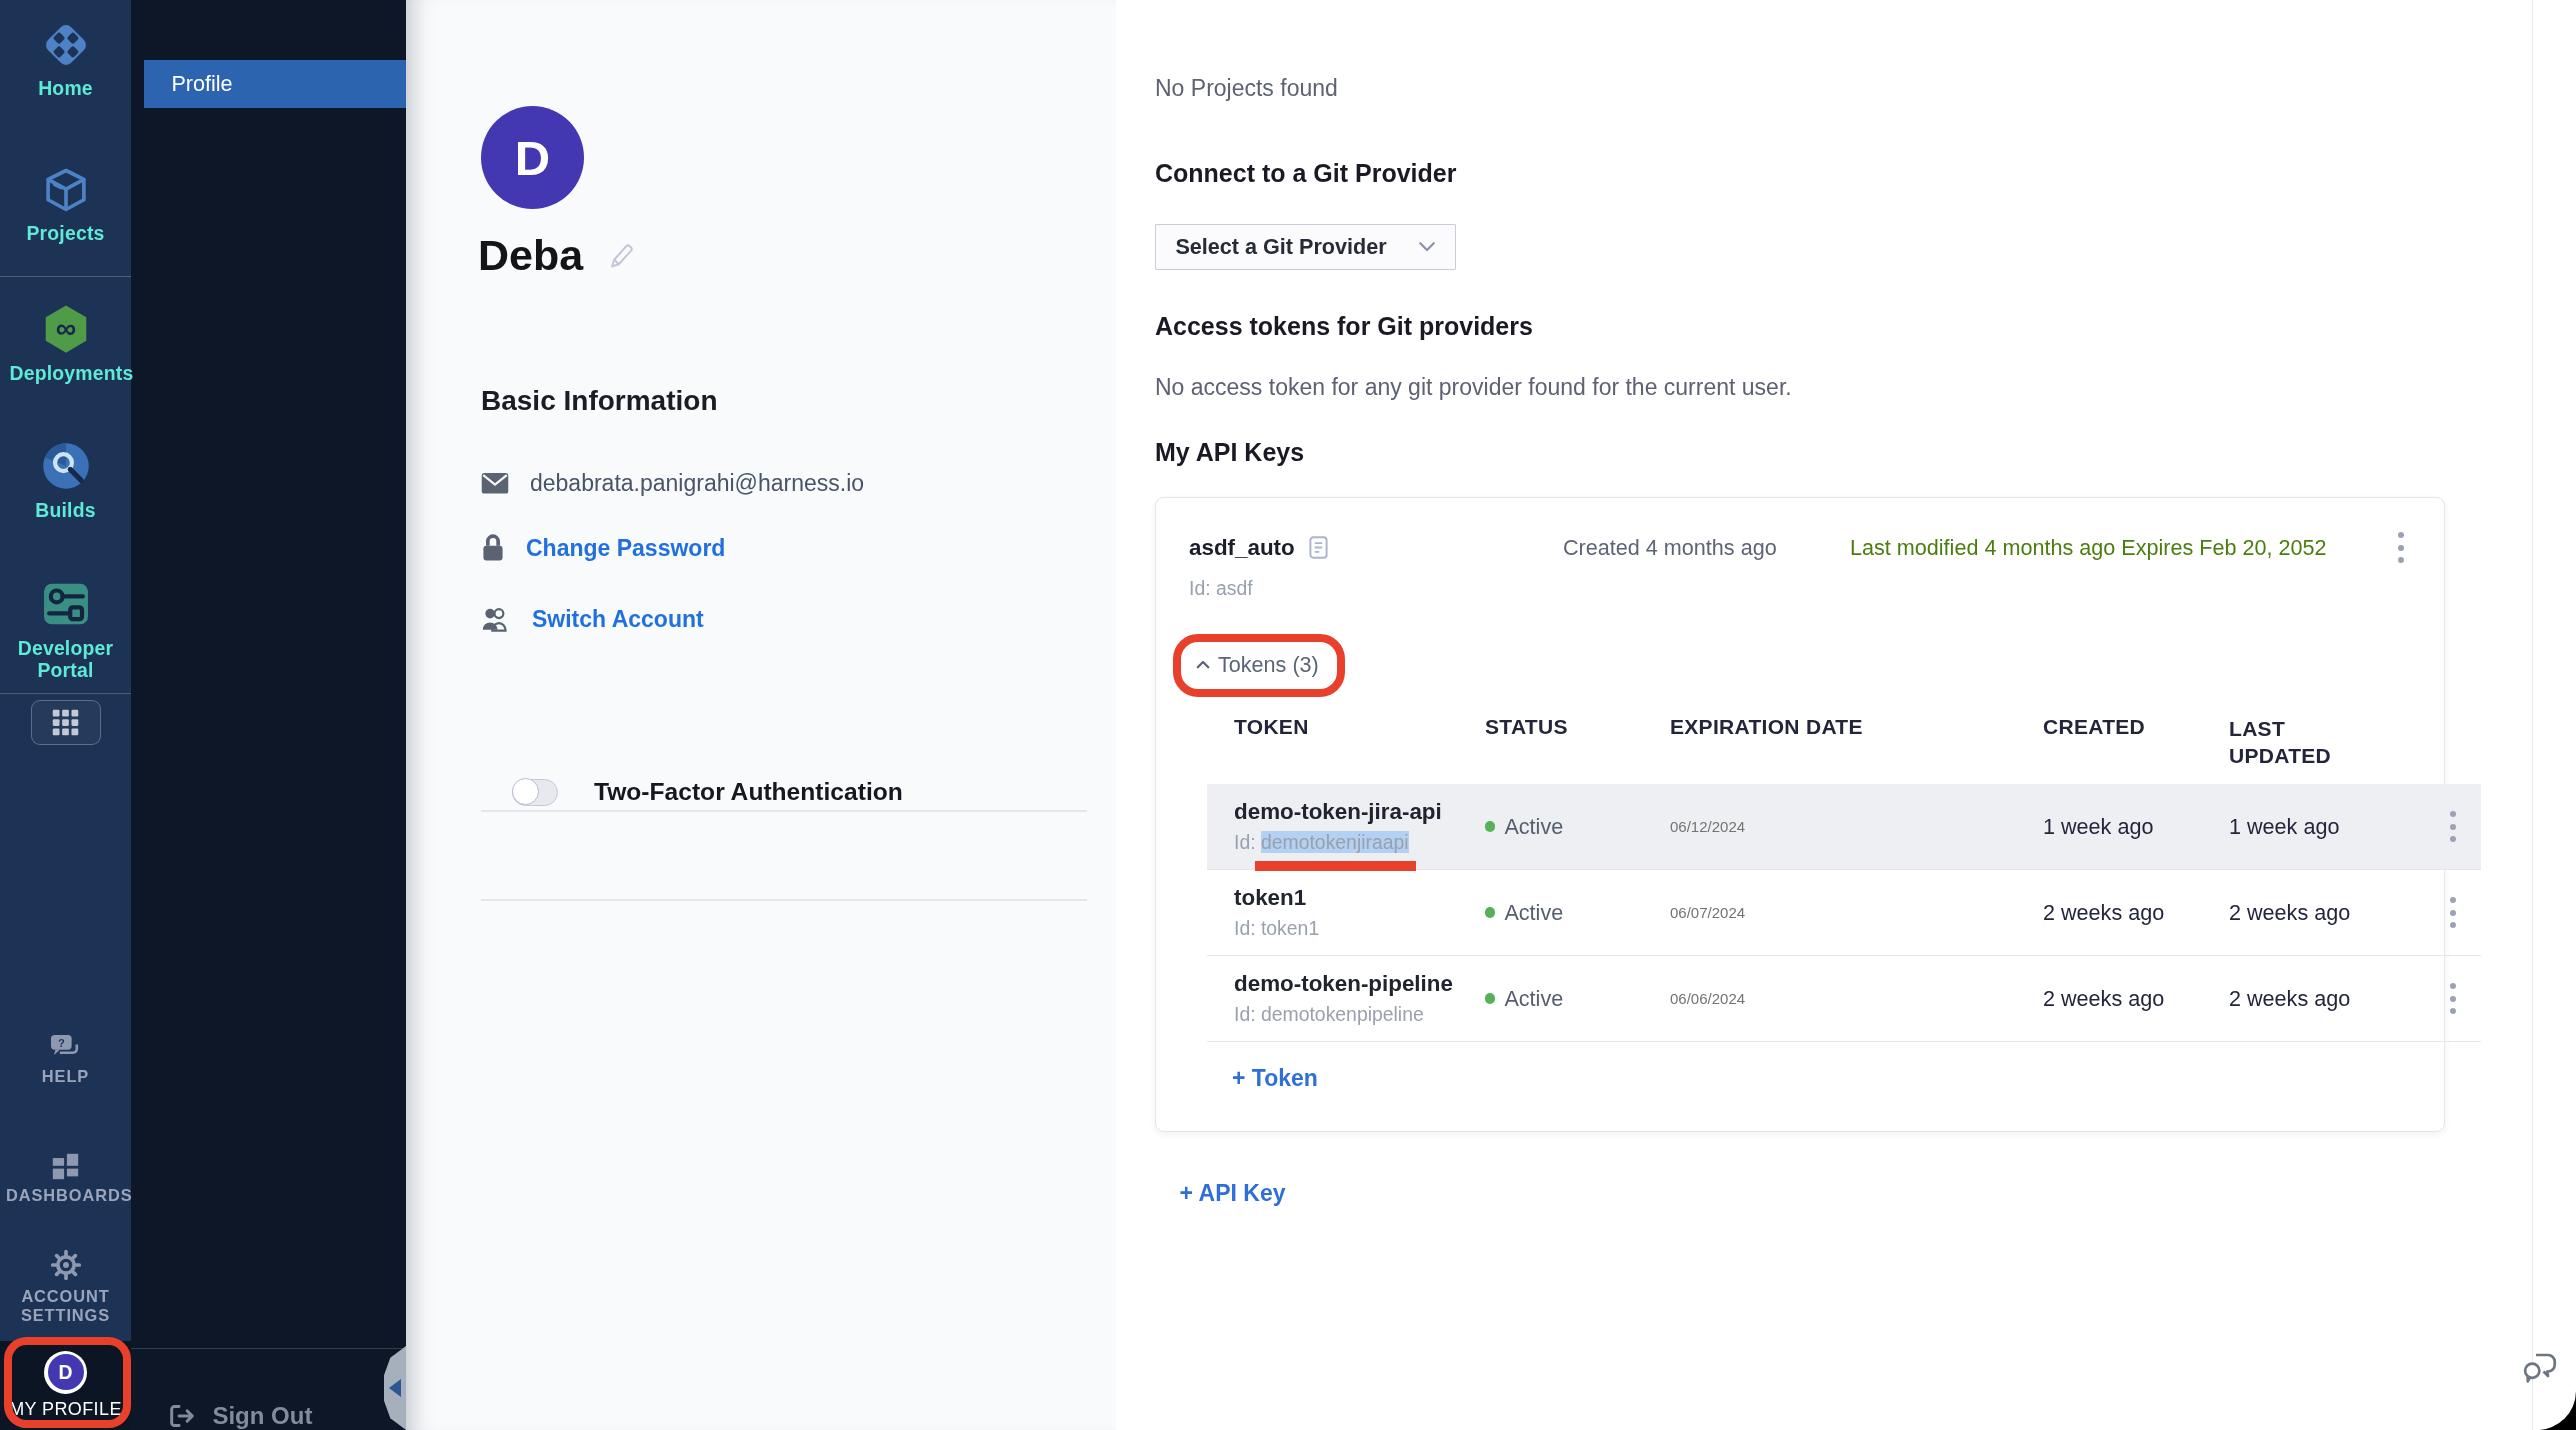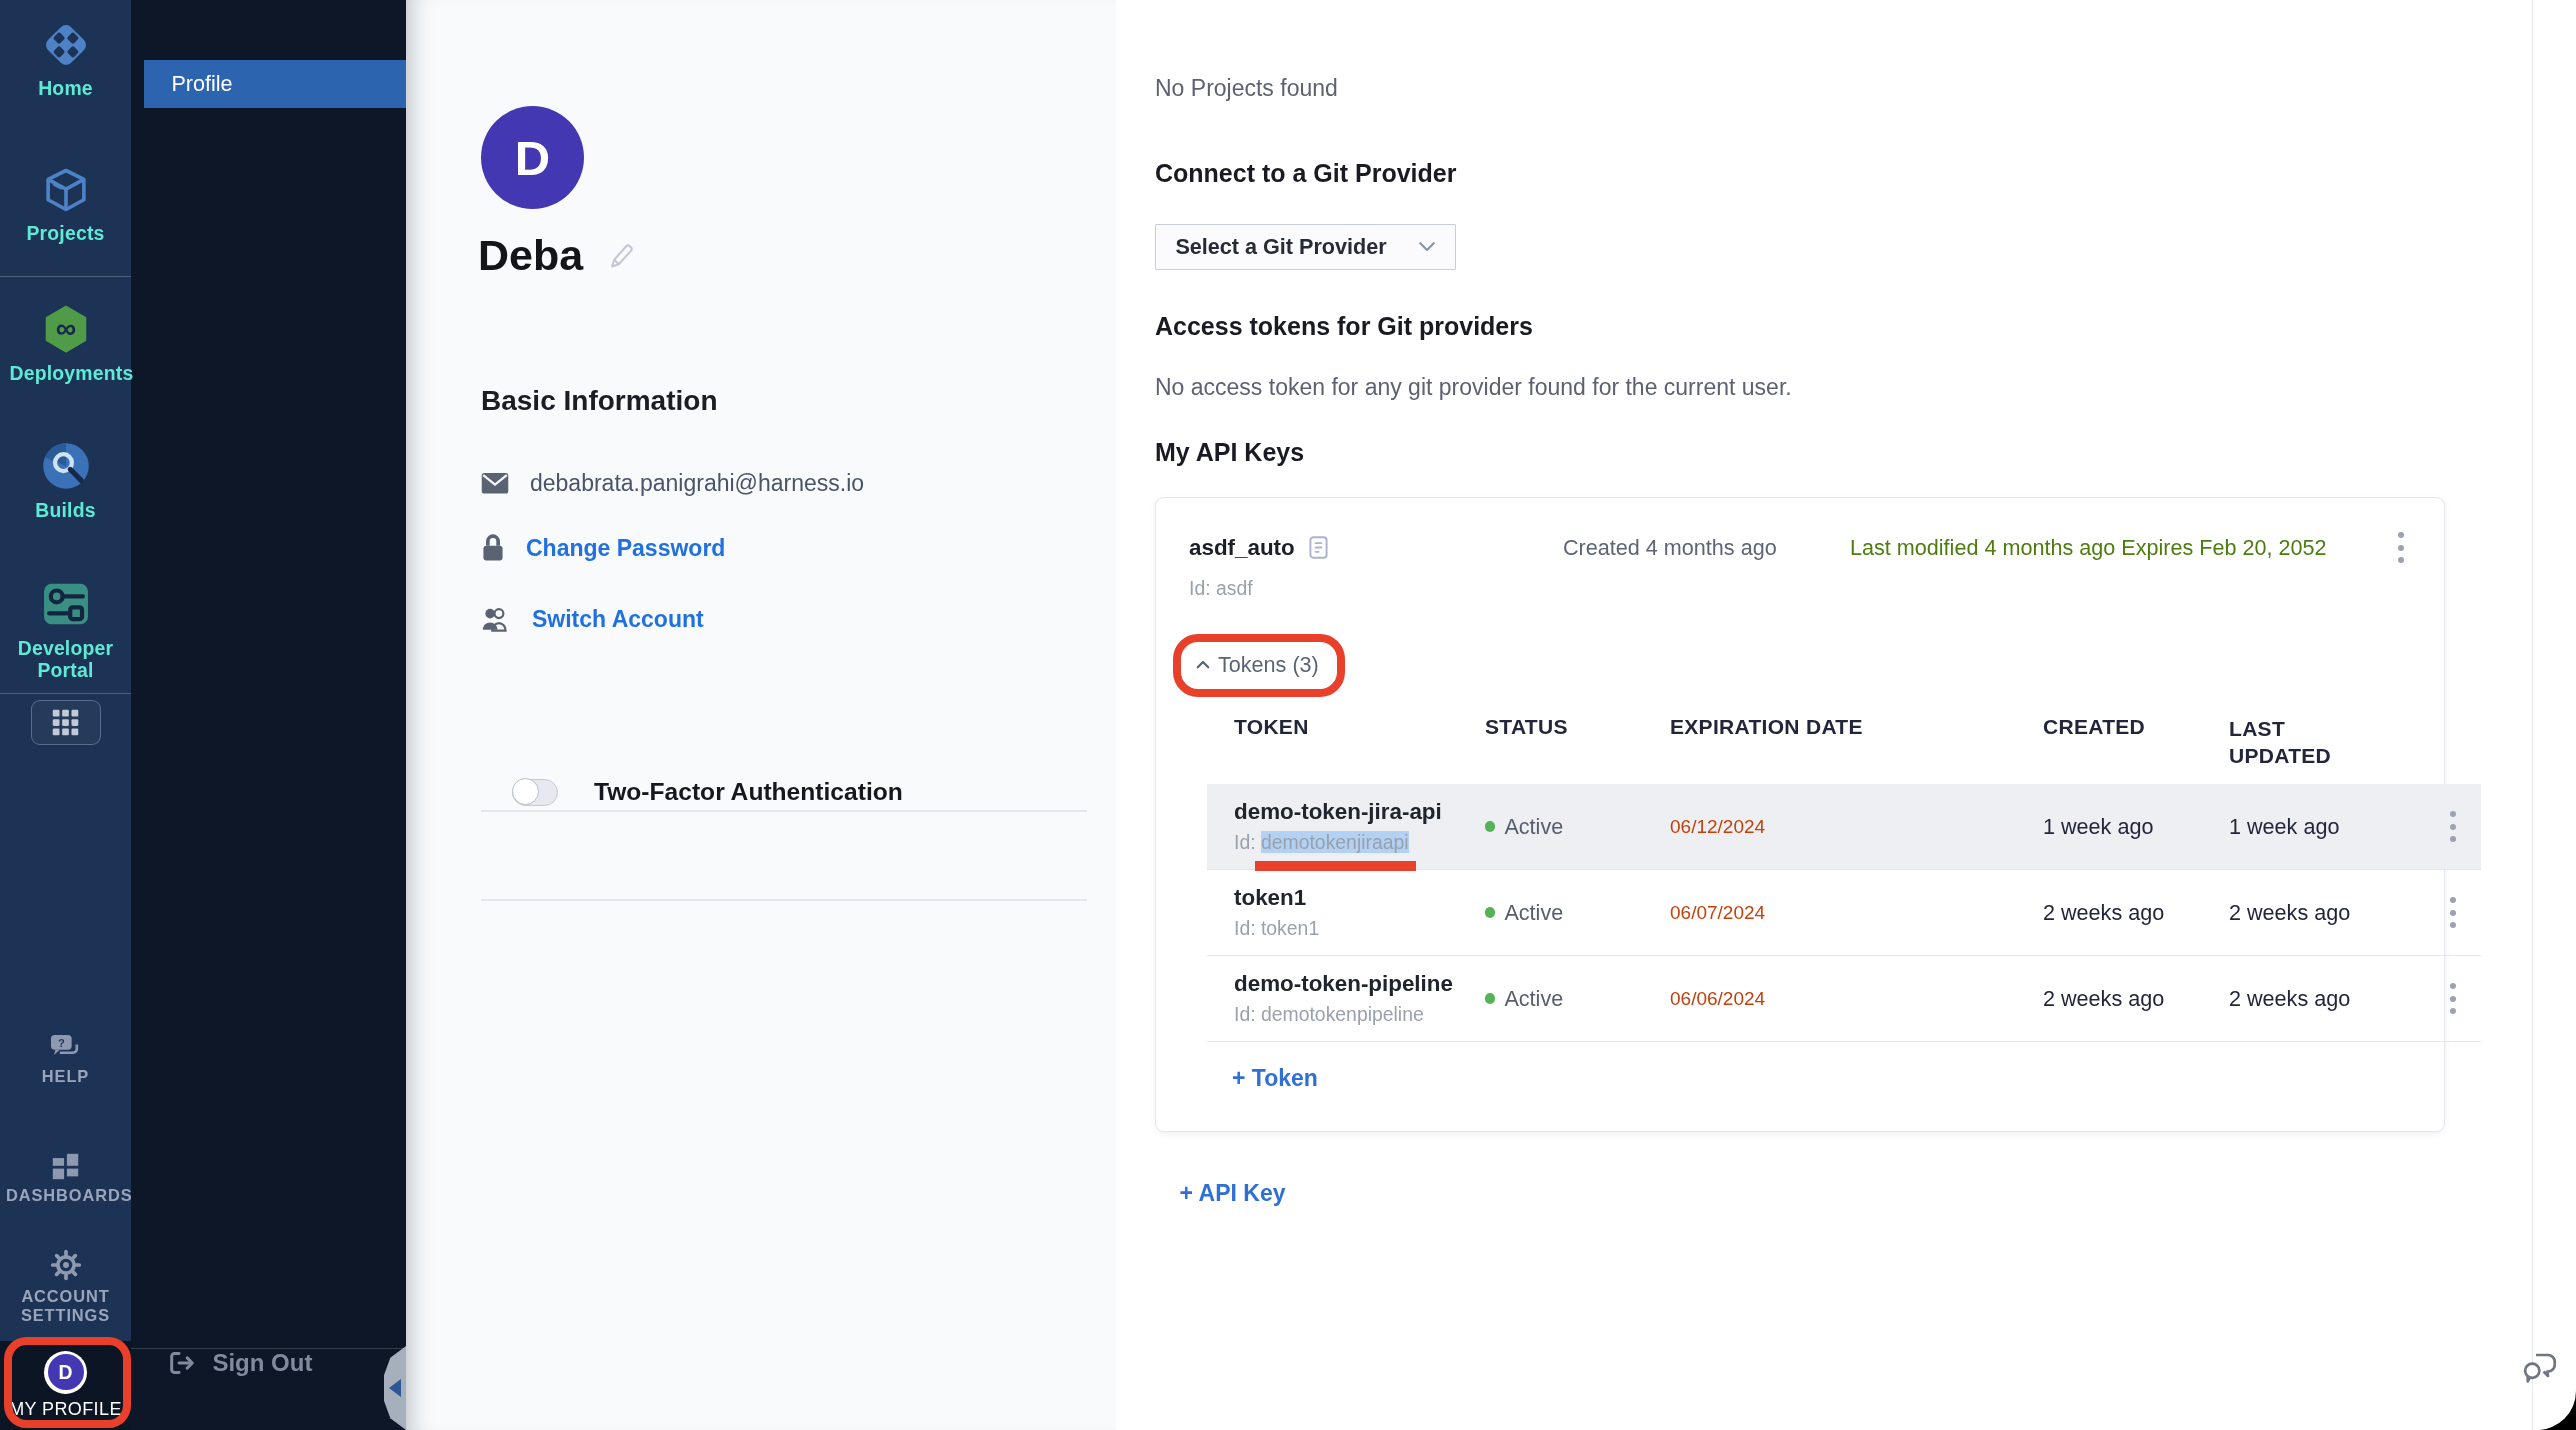--- a/index.html
+++ b/index.html
@@ -41,21 +41,21 @@
   .anno-profile { position:absolute; left:3.7px; top:-4.5px; width:127px; height:91px;
                   border:8.2px solid #e8402a; border-radius:22.4px; pointer-events:none; z-index:9; }
 
   
   .s2 { position:relative; width:275px; flex:0 0 275px; background:#0d1727; }
   .profile-item { position:absolute; top:60px; left:13.4px; right:0; height:48px;
                   background:#2c64b0; color:#fff; font-size:21.6px;
                   display:flex; align-items:center; padding-left:27px; cursor:pointer; }
   .signout-row { position:absolute; left:0; right:0; bottom:0; height:82px;
                  border-top:0.7px solid rgba(255,255,255,.16);
-                 display:flex; align-items:flex-start; gap:16.4px; padding-left:37px;
+                 display:flex; align-items:flex-end; gap:16.4px; padding-left:37px;
                  color:#828b9d; font-size:24px; font-weight:700; cursor:pointer; }
   .collapse-tab { position:absolute; right:0; bottom:0; width:22.4px; height:84px;
                   background:#a6afbc; cursor:pointer;
                   clip-path:polygon(100% 0,100% 100%,30% 86%,0 64%,0 36%,30% 14%);
                   display:flex; align-items:center; justify-content:center; }
   .collapse-tab .tri { width:0; height:0; border-top:9.7px solid transparent;
                        border-bottom:9.7px solid transparent; border-right:12px solid #2c5694; }
 
   
   .panel { position:relative; width:710px; flex:0 0 710px; background:#f8fafc;
@@ -118,21 +118,21 @@
   .tr { border-bottom:1.5px solid #e4e6eb; padding:15px 0; min-height:79px; cursor:pointer; }
   .tr.hl { background:#edeff2; }
   .cell-name .nm { font-size:22.4px; font-weight:700; color:#20242e; }
   .cell-name .id { margin-top:6px; font-size:19.4px; color:#99a0ae; position:relative; }
   .id-sel { background:#b3d1f2; position:relative; }
   .tr.hl .id-sel::after { content:""; position:absolute; left:-6px; right:-7.5px; bottom:-18px;
                           height:9.7px; background:#e8402a; }
   .cell-status { display:flex; align-items:center; gap:9px; }
   .cell-status .dot { width:10.4px; height:10.4px; border-radius:50%; background:#55b255; }
   .cell-status .st { font-size:21.6px; color:#565e6e; }
-  .cell-date { font-size:19px; color:#c2410c; }
+  .cell-date { font-size:15px; color:#737373; }
   .cell-ago { font-size:21.6px; color:#23263a; }
   .cell-menu { display:flex; justify-content:center; }
   .add-token { margin:22.4px 0 0 43px; display:inline-block; font-size:23px; font-weight:700;
                color:#2f6fd6; cursor:pointer; }
   .add-key { margin:48px 0 0 24.6px; display:inline-block; font-size:23px; font-weight:700;
              color:#2f6fd6; cursor:pointer; }
 
   .vline { position:absolute; top:0; bottom:0; right:43px; width:1.5px; background:#dcdfe6; opacity:.7; }
   .chat-fab { position:absolute; right:16.4px; bottom:45px; cursor:pointer; }
   .corner { position:absolute; right:0; bottom:0; width:39px; height:39px; background:#000; z-index:1; }

